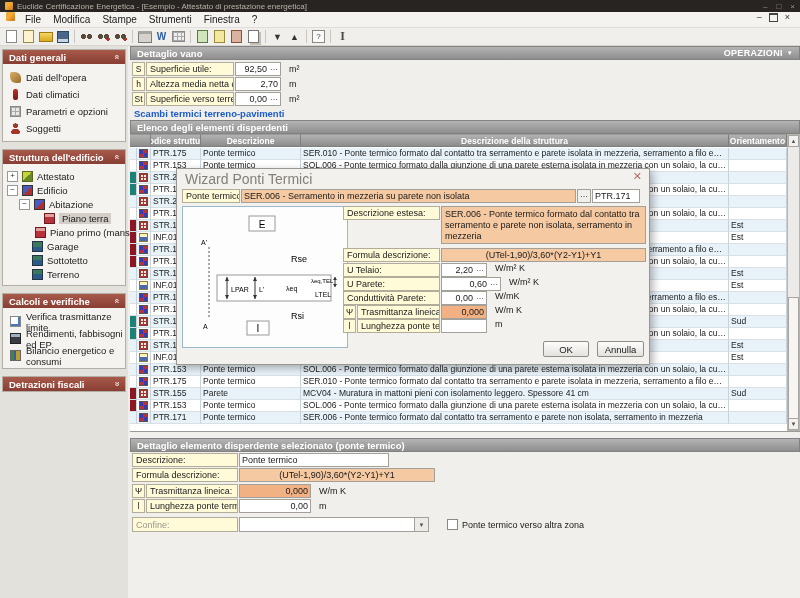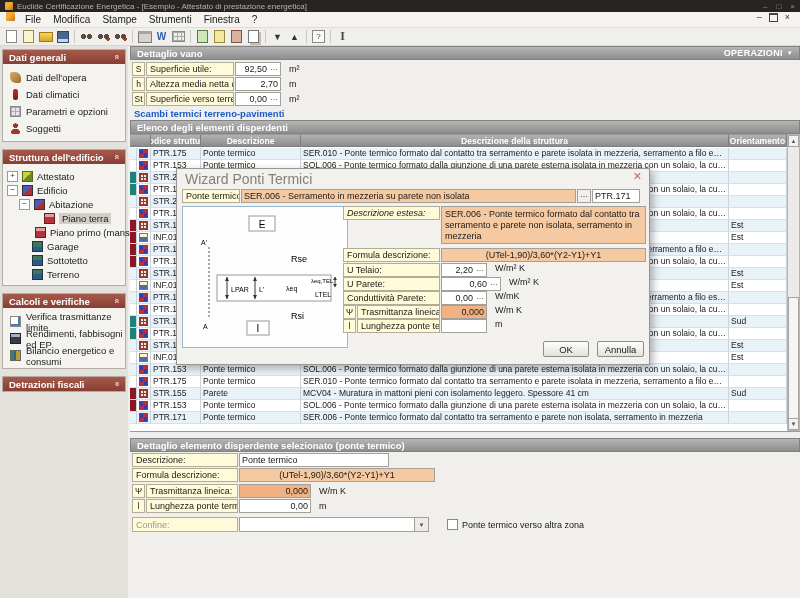--- a/index.html
+++ b/index.html
@@ -686,21 +686,21 @@
         <text x="128" y="76" font-size="6">λeq,TEL</text>
         <text x="132" y="90" font-size="7">LTEL</text>
         <text x="108" y="112" font-size="9">Rsi</text>
         <rect x="64" y="114" width="22" height="14" fill="#fff" stroke="#999"></rect>
         <text x="75" y="125" font-size="10" text-anchor="middle">I</text>
       </svg>
     </div>
 
     <div id="dlg-fields">
         <div class="dlg-row" style="left: 166px; top: 37px; align-items: flex-start;">
-          <span class="ylab" style="width: 97px; font-style: italic;">Descrizione estesa:</span>
+          <span class="ylab" style="width: 97px;">Descrizione estesa:</span>
           <span class="vbox obox" style="width: 205px; height: 38px; justify-content: flex-start; align-items: flex-start; white-space: normal; line-height: 11px; padding: 2px 3px; text-align: left;">SER.006 - Ponte termico formato dal contatto tra serramento e parete non isolata, serramento in mezzeria</span>
         </div>
         <div class="dlg-row" style="left: 166px; top: 79px; align-items: flex-start;">
           <span class="ylab" style="width: 97px;">Formula descrizione:</span>
           <span class="vbox obox" style="width: 205px; justify-content: center;">(UTel-1,90)/3,60*(Y2-Y1)+Y1</span>
         </div>
         <div class="dlg-row" style="left: 166px; top: 94px; align-items: flex-start;">
           <span class="ylab" style="width: 97px;">U Telaio:</span>
           <span class="vbox" style="width: 46px;">
             <span>2,20</span>

